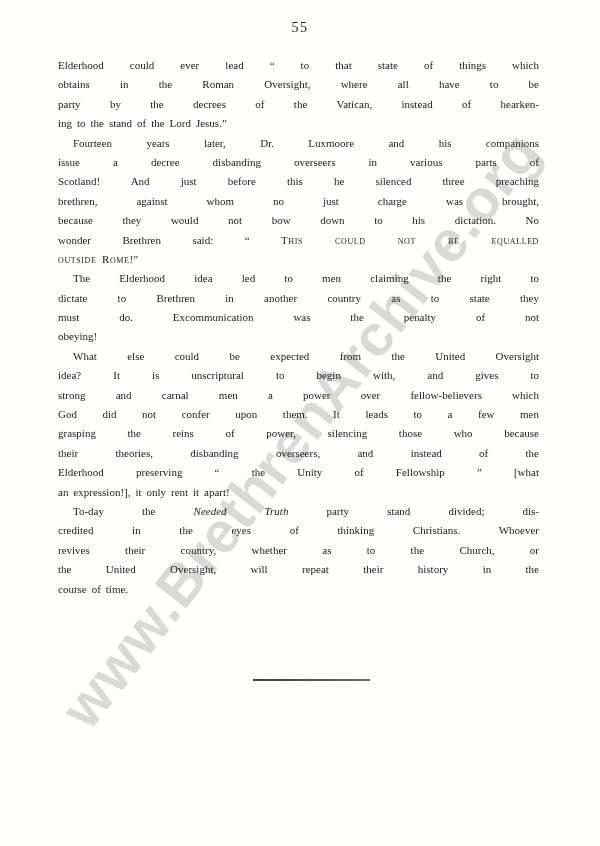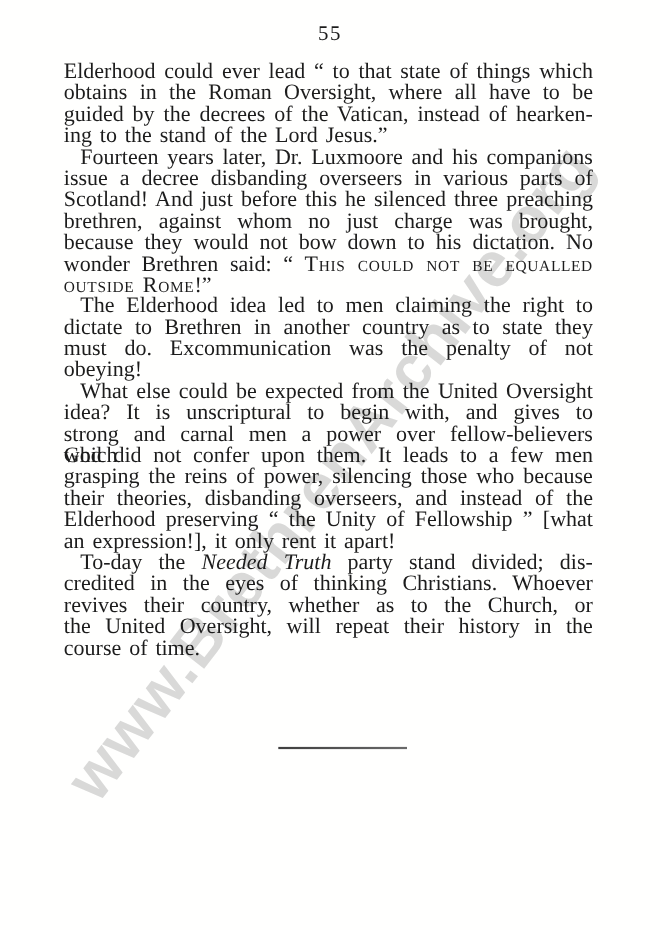--- a/index.html
+++ b/index.html
@@ -11,30 +11,30 @@
     overflow: hidden;
     font-family: "Liberation Serif", serif;
     color: #1c1c1c;
   }
   .page-number {
     position: absolute;
     top: 20px;
     left: 0;
     width: 100%;
     text-align: center;
-    font-size: 19px;
+    font-size: 14px;
     letter-spacing: 1.5px;
     z-index: 2;
   }
   .text-block {
     position: absolute;
     left: 58px;
     top: 56px;
     width: 481px;
-    font-size: 20px;
+    font-size: 11px;
     z-index: 2;
   }
   .line {
     line-height: 19.4px;
     height: 19.4px;
     word-spacing: 2.2px;
     white-space: normal;
   }
   .line.j {
     text-align: justify;
@@ -73,21 +73,21 @@
 </style>
 </head>
 <body>
 
 <div class="page">
   <div class="watermark">www.BrethrenArchive.org</div>
   <div class="page-number">55</div>
   <section class="text-block">
       <div class="line j"><span>Elderhood could ever lead “ to that state of things which</span></div>
       <div class="line j"><span>obtains in the Roman Oversight, where all have to be</span></div>
-      <div class="line j"><span>guided by the decrees of the Vatican, instead of hearken-</span></div>
+      <div class="line j"><span>party by the decrees of the Vatican, instead of hearken-</span></div>
       <div class="line"><span>ing to the stand of the Lord Jesus.”</span></div>
       <div class="line j ind"><span>Fourteen years later, Dr. Luxmoore and his companions</span></div>
       <div class="line j"><span>issue a decree disbanding overseers in various parts of</span></div>
       <div class="line j"><span>Scotland!  And just before this he silenced three preaching</span></div>
       <div class="line j"><span>brethren, against whom no just charge was brought,</span></div>
       <div class="line j"><span>because they would not bow down to his dictation.  No</span></div>
       <div class="line j"><span>wonder Brethren said: “ </span><span class="sc">This could not be equalled</span></div>
       <div class="line"><span class="sc">outside Rome</span><span>!”</span></div>
       <div class="line j ind"><span>The Elderhood idea led to men claiming the right to</span></div>
       <div class="line j"><span>dictate to Brethren in another country as to state they</span></div>

